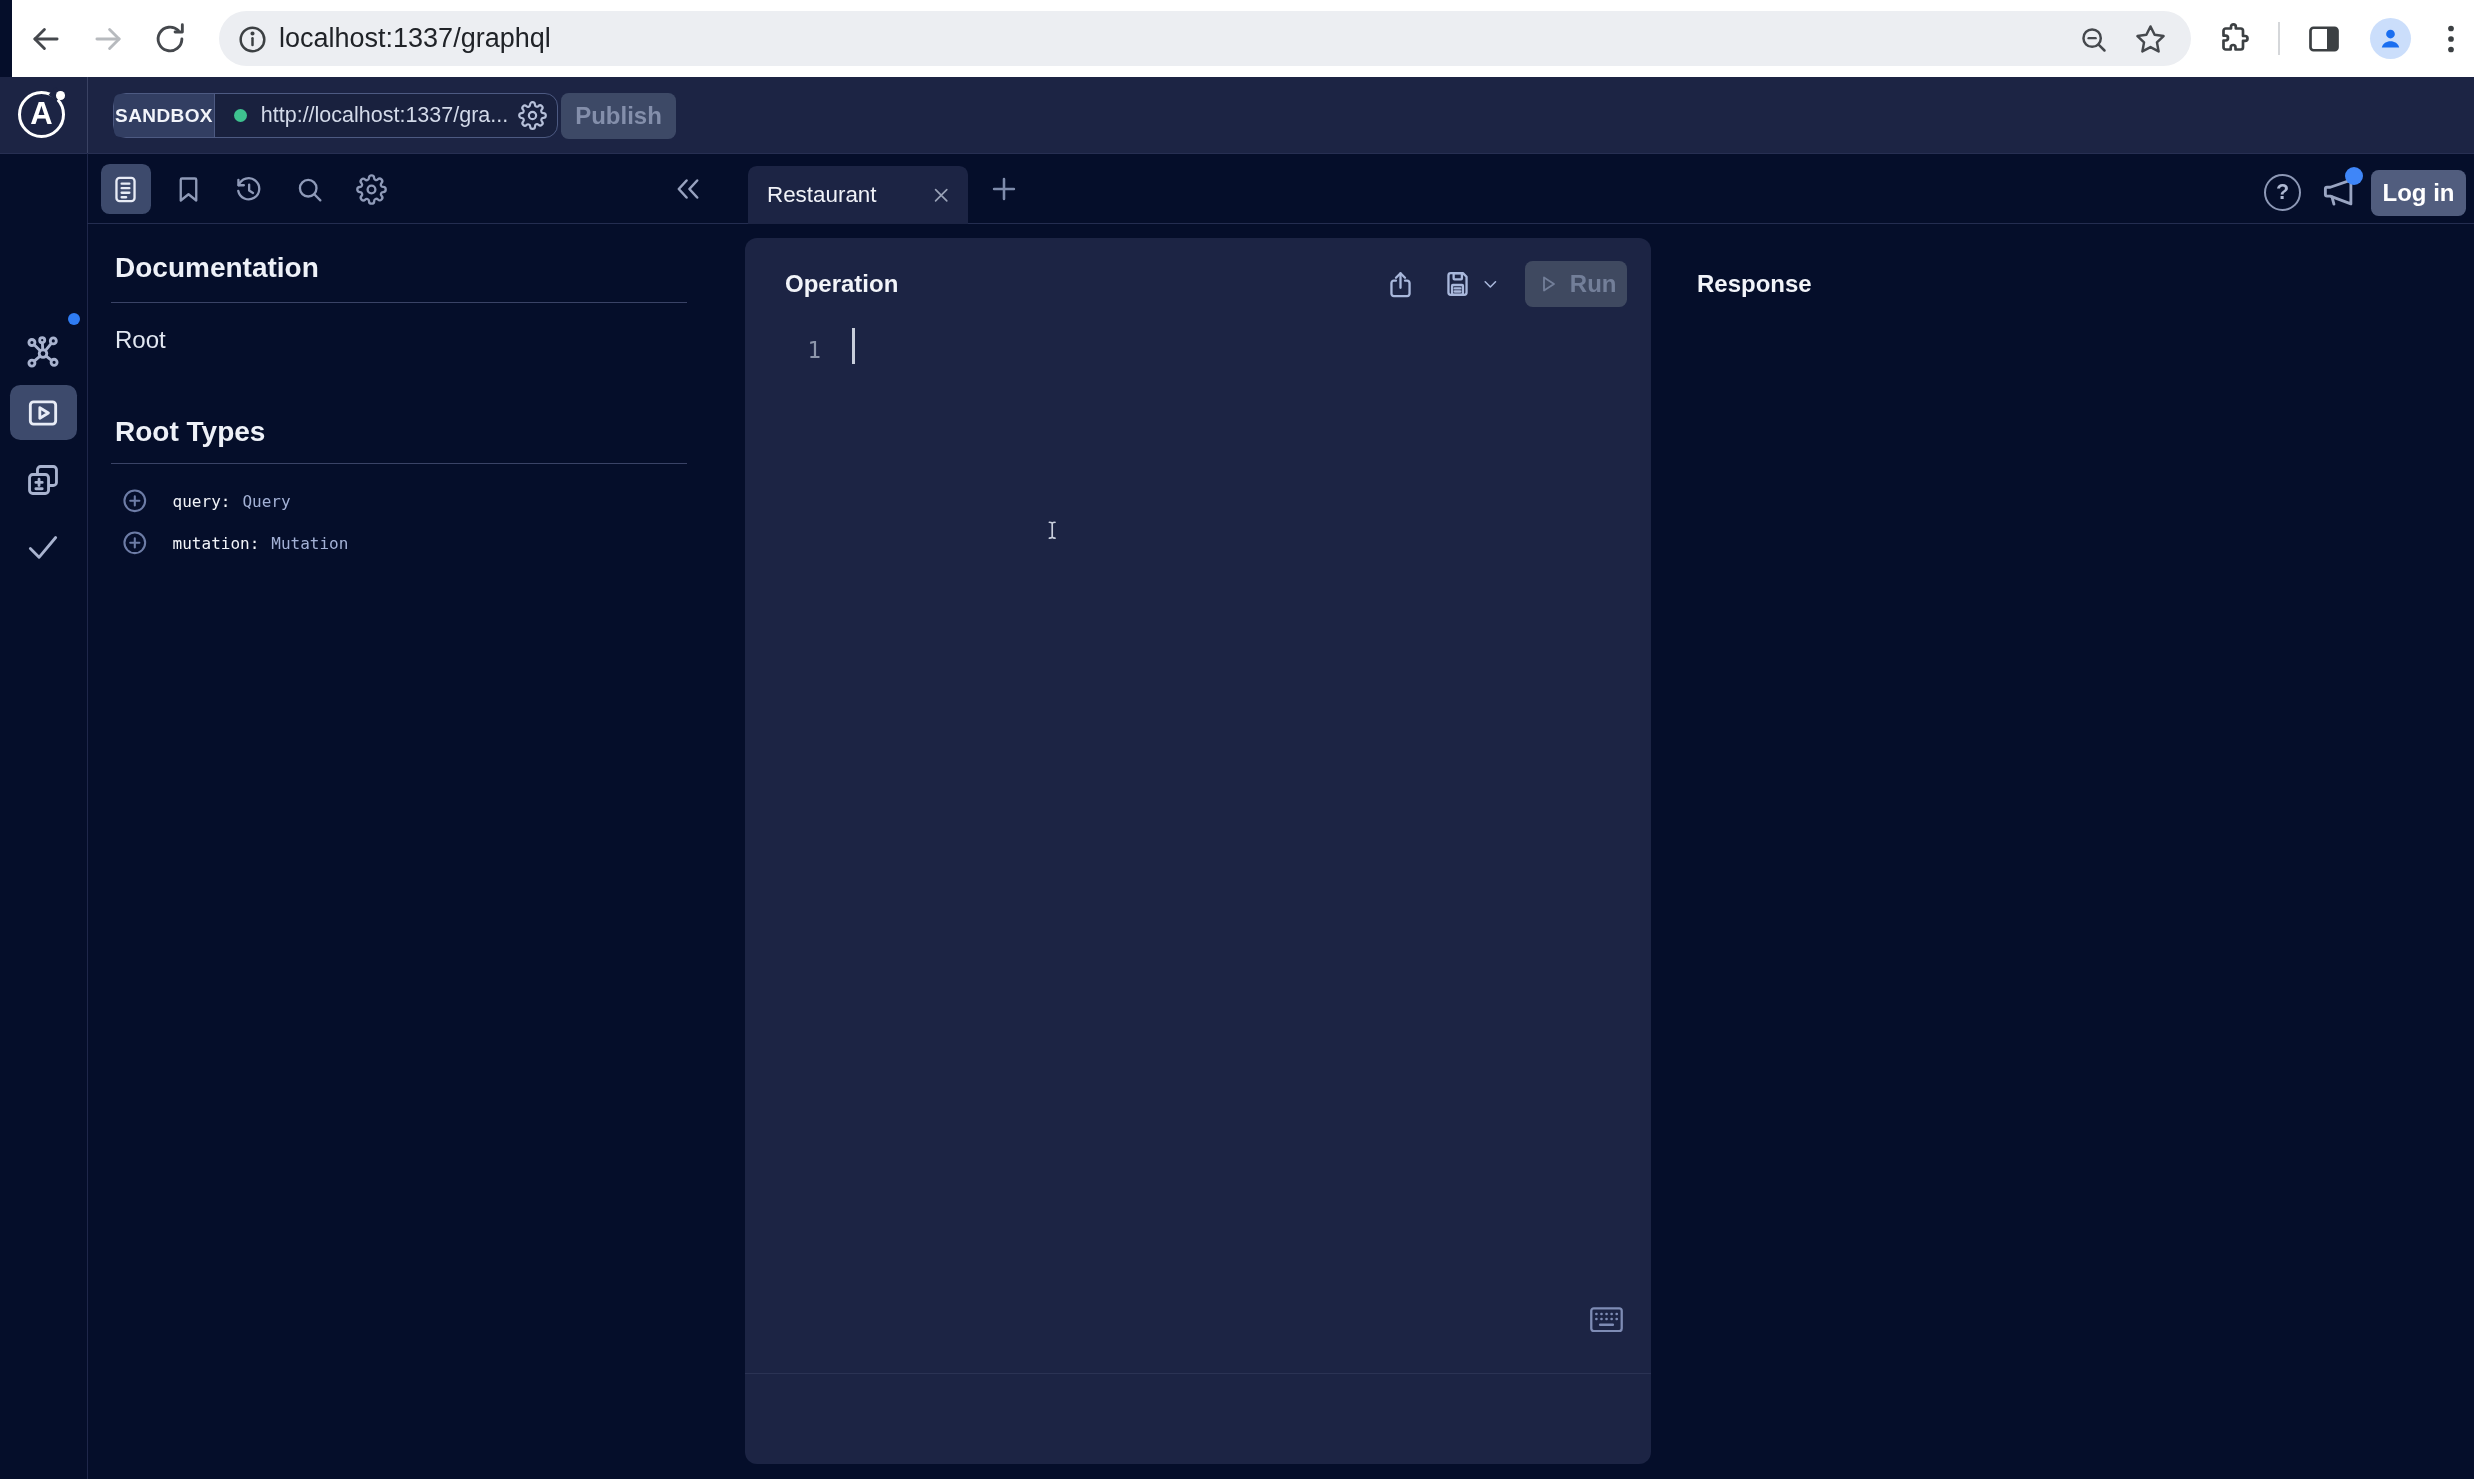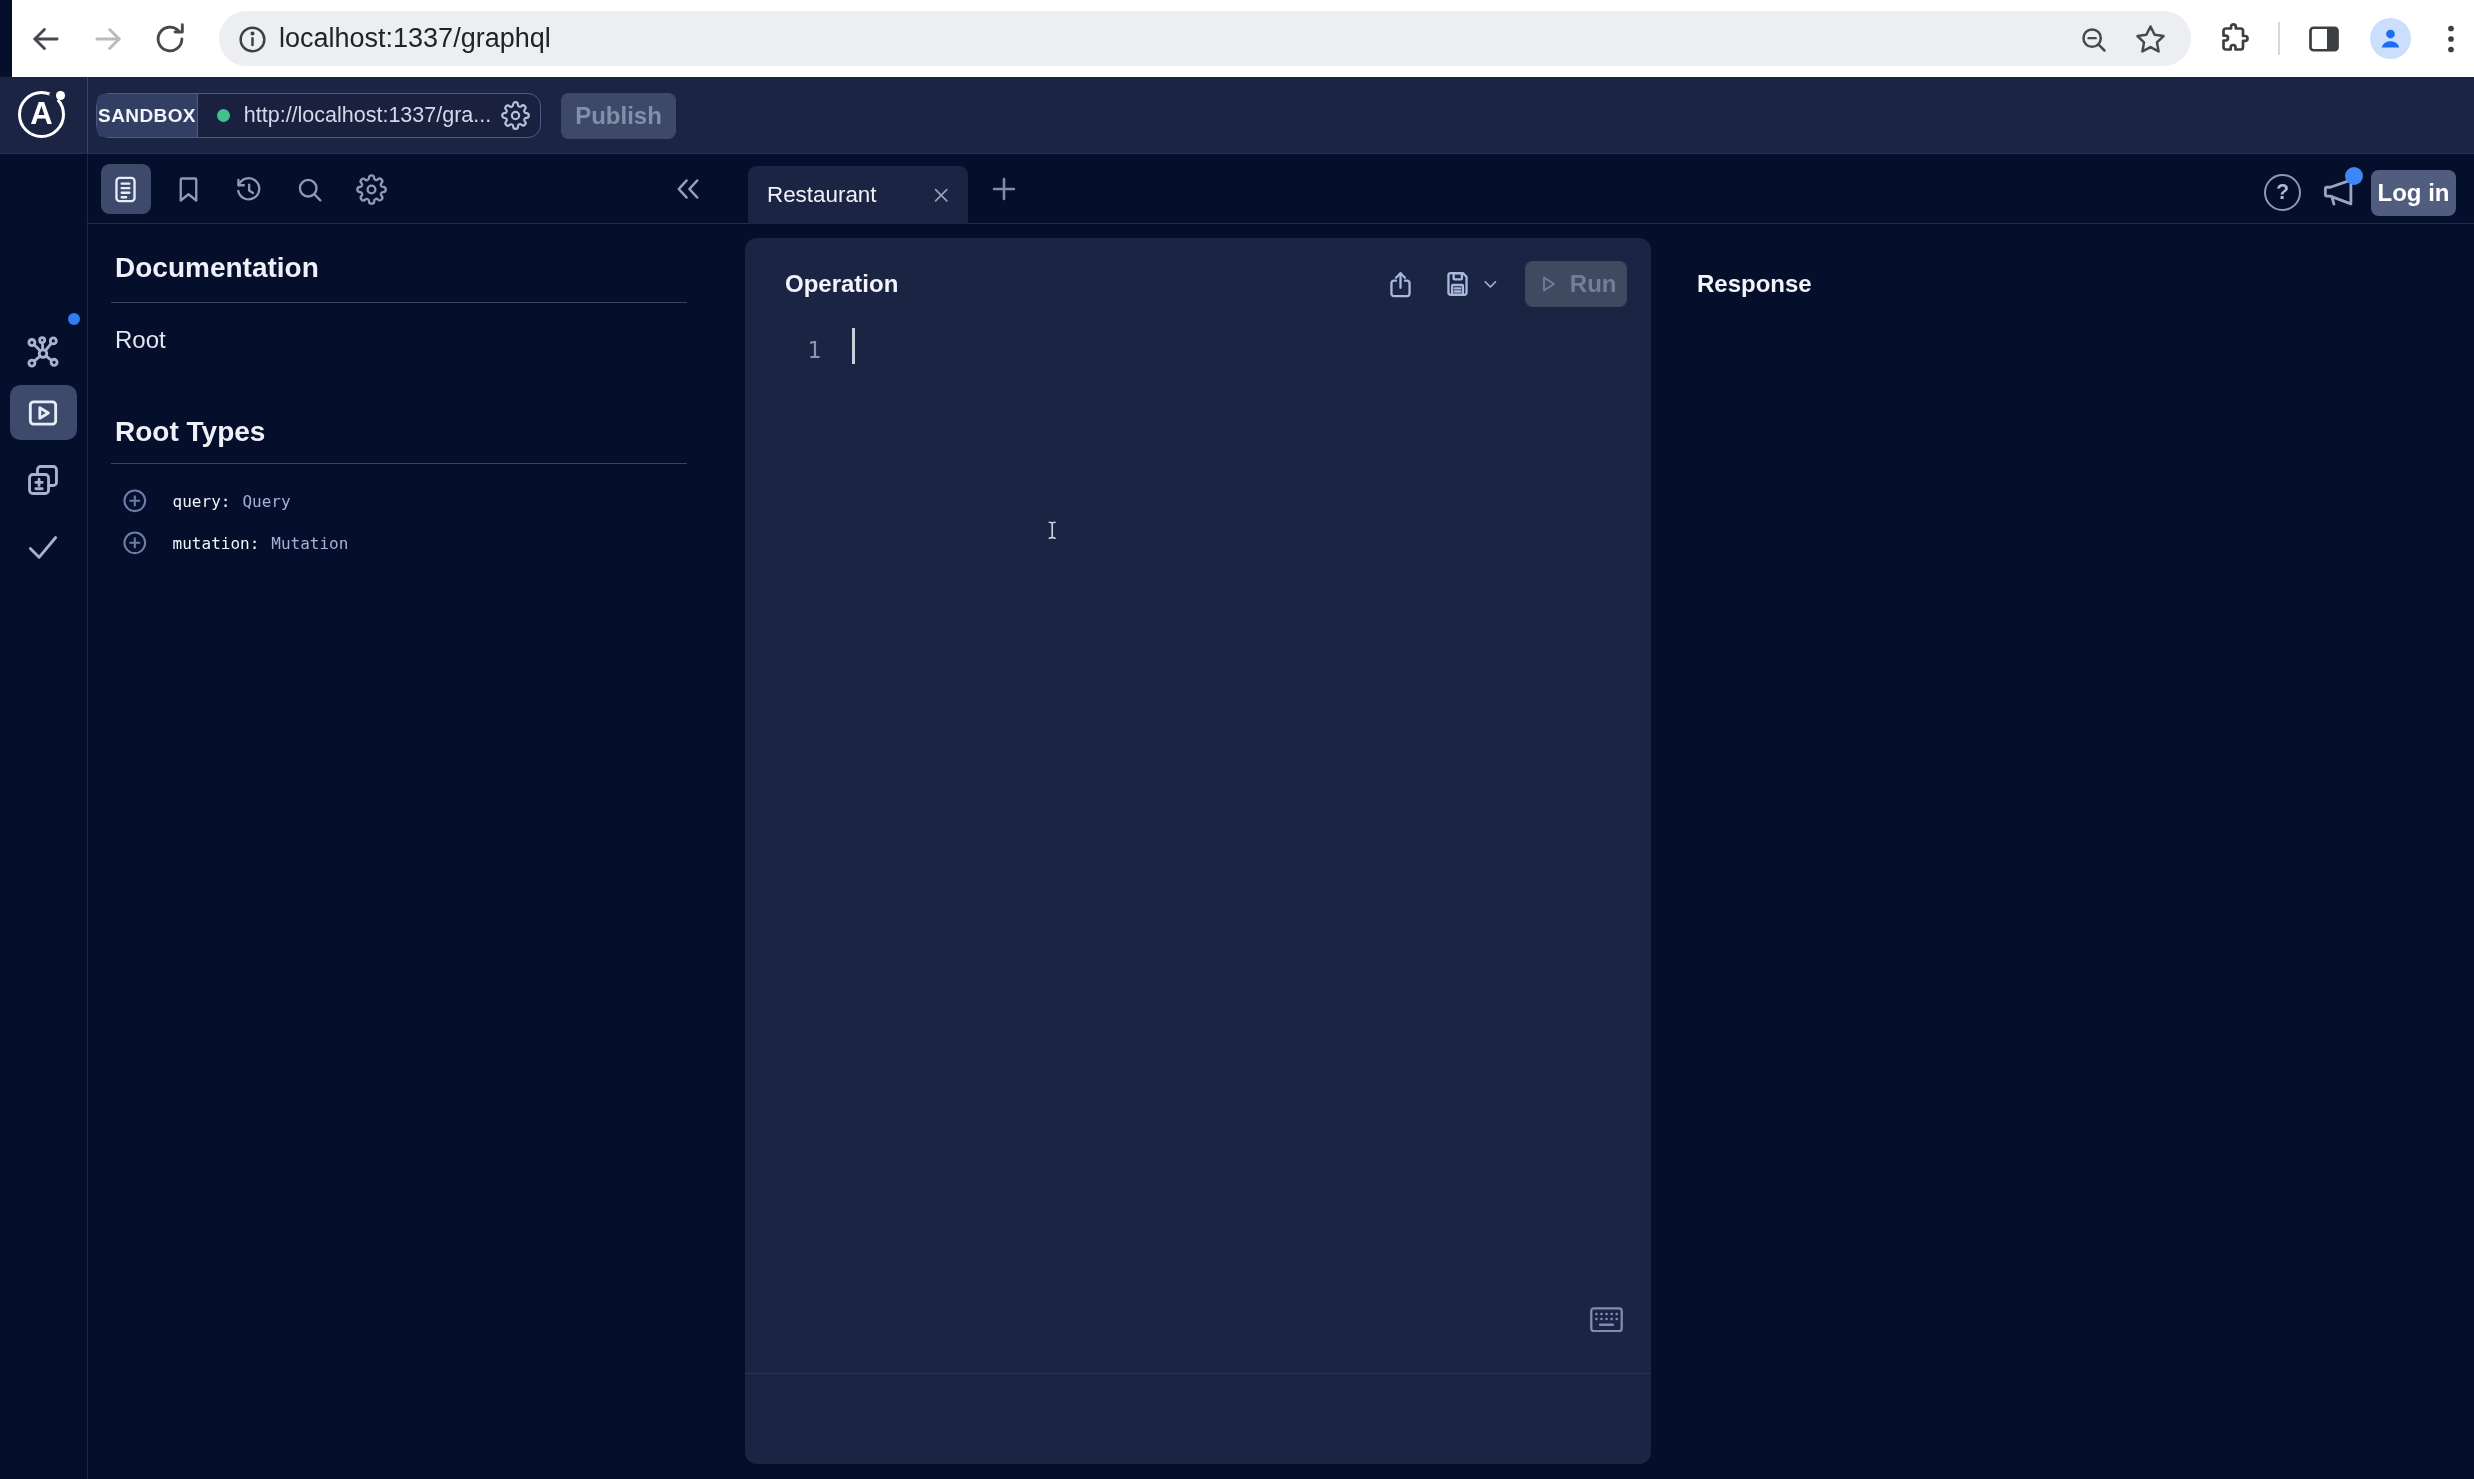--- a/index.html
+++ b/index.html
@@ -19,33 +19,33 @@
   .chrome-divider{position:absolute;left:2266px;top:22.4px;width:1.7px;height:33px;background:#d5d7da;}
   .avatar{position:absolute;left:2358px;top:18px;width:41px;height:41px;border-radius:50%;background:#cbdefb;color:#1a6ef0;display:flex;align-items:center;justify-content:center;}
 
   
   .apollo-header{position:absolute;left:0;top:77px;width:100%;height:76px;background:#1c2444;border-bottom:0.9px solid #272f52;}
   .logo{position:absolute;left:18px;top:13.8px;width:41px;height:41px;border:3.4px solid #fff;border-radius:50%;
         display:flex;align-items:center;justify-content:center;font-size:31px;font-weight:700;color:#fff;}
   .logo i{position:absolute;width:9.5px;height:9.5px;background:#1c2444;top:-5.2px;right:1.7px;transform:rotate(40deg);}
   .logo b{position:absolute;width:8.6px;height:8.6px;background:#fff;border-radius:50%;top:-2.6px;right:-2.6px;}
   .logo-sep{position:absolute;left:87px;top:0;width:0.9px;height:76px;background:#3a4263;}
-  .endpoint-group{position:absolute;left:96px;top:16.4px;width:443px;height:43px;border:1.7px solid #4d5a82;border-radius:13px;display:flex;align-items:center;background:#19213e;}
+  .endpoint-group{position:absolute;left:113px;top:16.4px;width:443px;height:43px;border:1.7px solid #4d5a82;border-radius:13px;display:flex;align-items:center;background:#19213e;}
   .sandbox-chip{height:100%;width:100px;background:#323e62;border-right:1.7px solid #4d5a82;border-radius:6px 0 0 6px;
         display:flex;align-items:center;justify-content:center;font-size:19px;font-weight:700;letter-spacing:0.4px;color:#f2f4fa;}
   .status-dot{width:13px;height:13px;border-radius:50%;background:#3ec28f;margin:0 13.8px 0 19px;}
   .endpoint-url{font-size:21.5px;color:#d3dae9;white-space:nowrap;}
   .endpoint-gear{margin-left:auto;margin-right:10.3px;width:29px;height:29px;color:#b7c1da;}
   .publish-btn{position:absolute;left:561px;top:15.5px;width:115px;height:46px;background:#3d4966;border-radius:7.7px;
         display:flex;align-items:center;justify-content:center;font-size:24px;font-weight:600;color:#848fab;}
   .help-btn{position:absolute;left:2264px;top:97px;width:33px;height:33px;border:2.6px solid #8d98b6;border-radius:50%;
         color:#aeb8d2;display:flex;align-items:center;justify-content:center;font-size:21.5px;font-weight:600;}
   .megaphone{position:absolute;left:2320px;top:96px;width:38px;height:38px;color:#9aa5c2;}
   .megaphone-dot{position:absolute;left:2345px;top:90px;width:18px;height:18px;border-radius:50%;background:#3f86f8;}
-  .login-btn{position:absolute;left:2371px;top:93px;width:85px;height:46px;background:#515d7e;border-radius:7.7px;
+  .login-btn{position:absolute;left:2371px;top:93px;width:95px;height:46px;background:#515d7e;border-radius:7.7px;
         display:flex;align-items:center;justify-content:center;font-size:24px;font-weight:600;color:#ffffff;}
 
   
   .rail{position:absolute;left:0;top:153px;width:87px;bottom:0;border-right:0.9px solid #1f274a;}
   .rail-ic{position:absolute;left:24px;width:38px;height:38px;color:#a9b3cf;}
   .rail-dot{position:absolute;left:68px;top:160px;width:12px;height:12px;border-radius:50%;background:#2f7cf3;}
   .rail-active{position:absolute;left:9.5px;top:232px;width:67px;height:55px;background:#3d4a6c;border-radius:10.3px;}
   .rail-active .rail-ic{left:14.6px;top:8.6px;color:#e8ecf6;}
 
   

